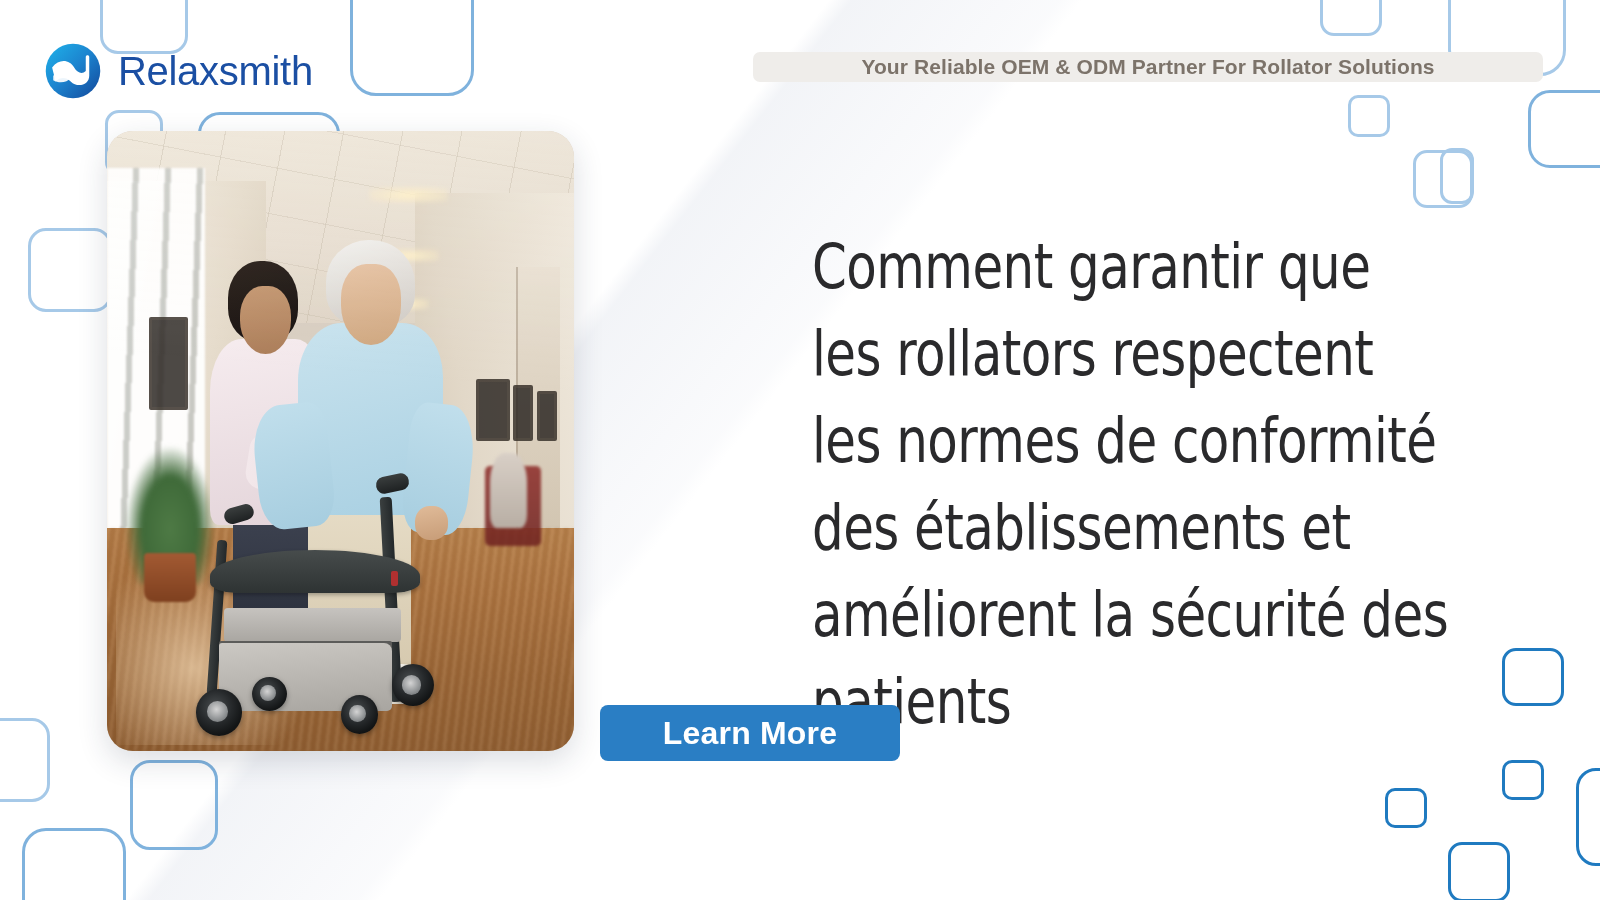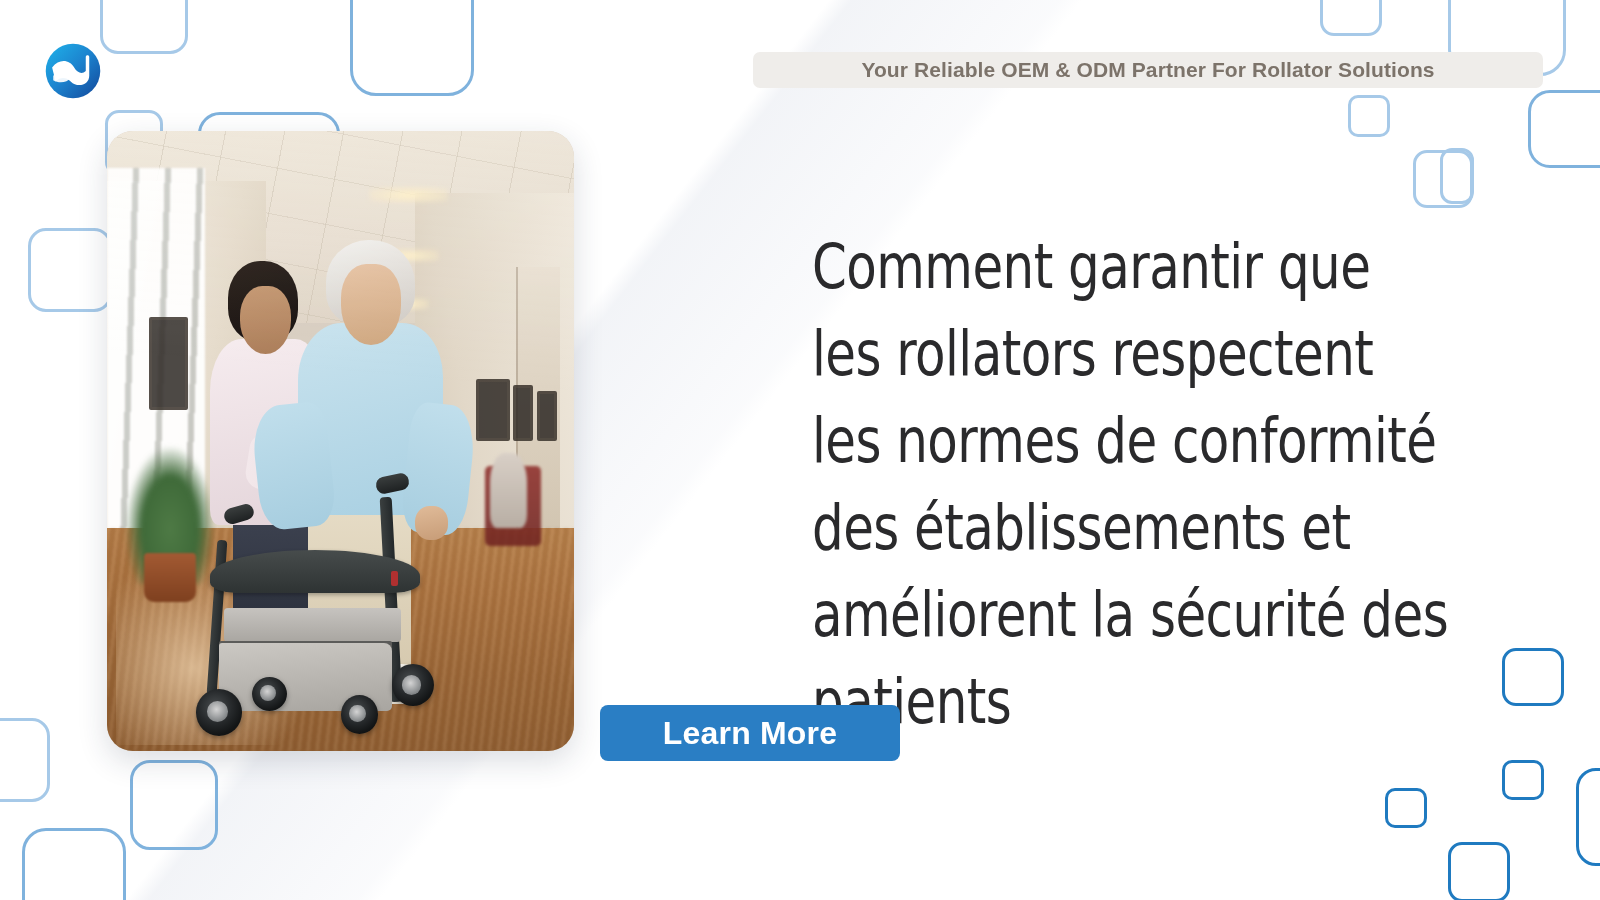--- a/index.html
+++ b/index.html
@@ -69,21 +69,21 @@
     line-height: 1;
     white-space: nowrap;
   }
 
   
   .tagline {
     position: absolute;
     left: 753px;
     top: 52px;
     width: 790px;
-    height: 36px;
+    height: 30px;
     border-radius: 7px;
     background: #efedea;
     display: flex;
     align-items: center;
     justify-content: center;
   }
   .tagline-text {
     font-size: 21px;
     font-weight: bold;
     color: #7c736a;
@@ -436,20 +436,21 @@
             <stop offset="0%" stop-color="#1fb3ea"></stop>
             <stop offset="48%" stop-color="#1c84cf"></stop>
             <stop offset="100%" stop-color="#12479a"></stop>
           </linearGradient>
         </defs>
         <circle cx="50" cy="50" r="47" fill="url(#lg)"></circle>
         <path d="M14 44 C26 28, 44 30, 52 44 C58 54, 66 56, 72 50 L72 26 C72 22, 78 22, 78 26 L78 58 C78 74, 58 80, 46 68 C38 60, 28 60, 20 68 Z" fill="#ffffff"></path>
         <path d="M16 58 C26 50, 38 52, 46 62 C40 70, 26 72, 16 66 Z" fill="#ffffff" opacity="0.92"></path>
       </svg>
     </span>
+    <span class="logo-text">Relaxsmith</span>
   </div>
 
   <div class="tagline">
     <span class="tagline-text">Your Reliable OEM &amp; ODM Partner For Rollator Solutions</span>
   </div>
 
   <div class="photo-card">
     <div class="ph ph-ceiling"></div>
     <div class="ph ph-ceilinggrid"></div>
     <div class="ph ph-wallL"></div>

